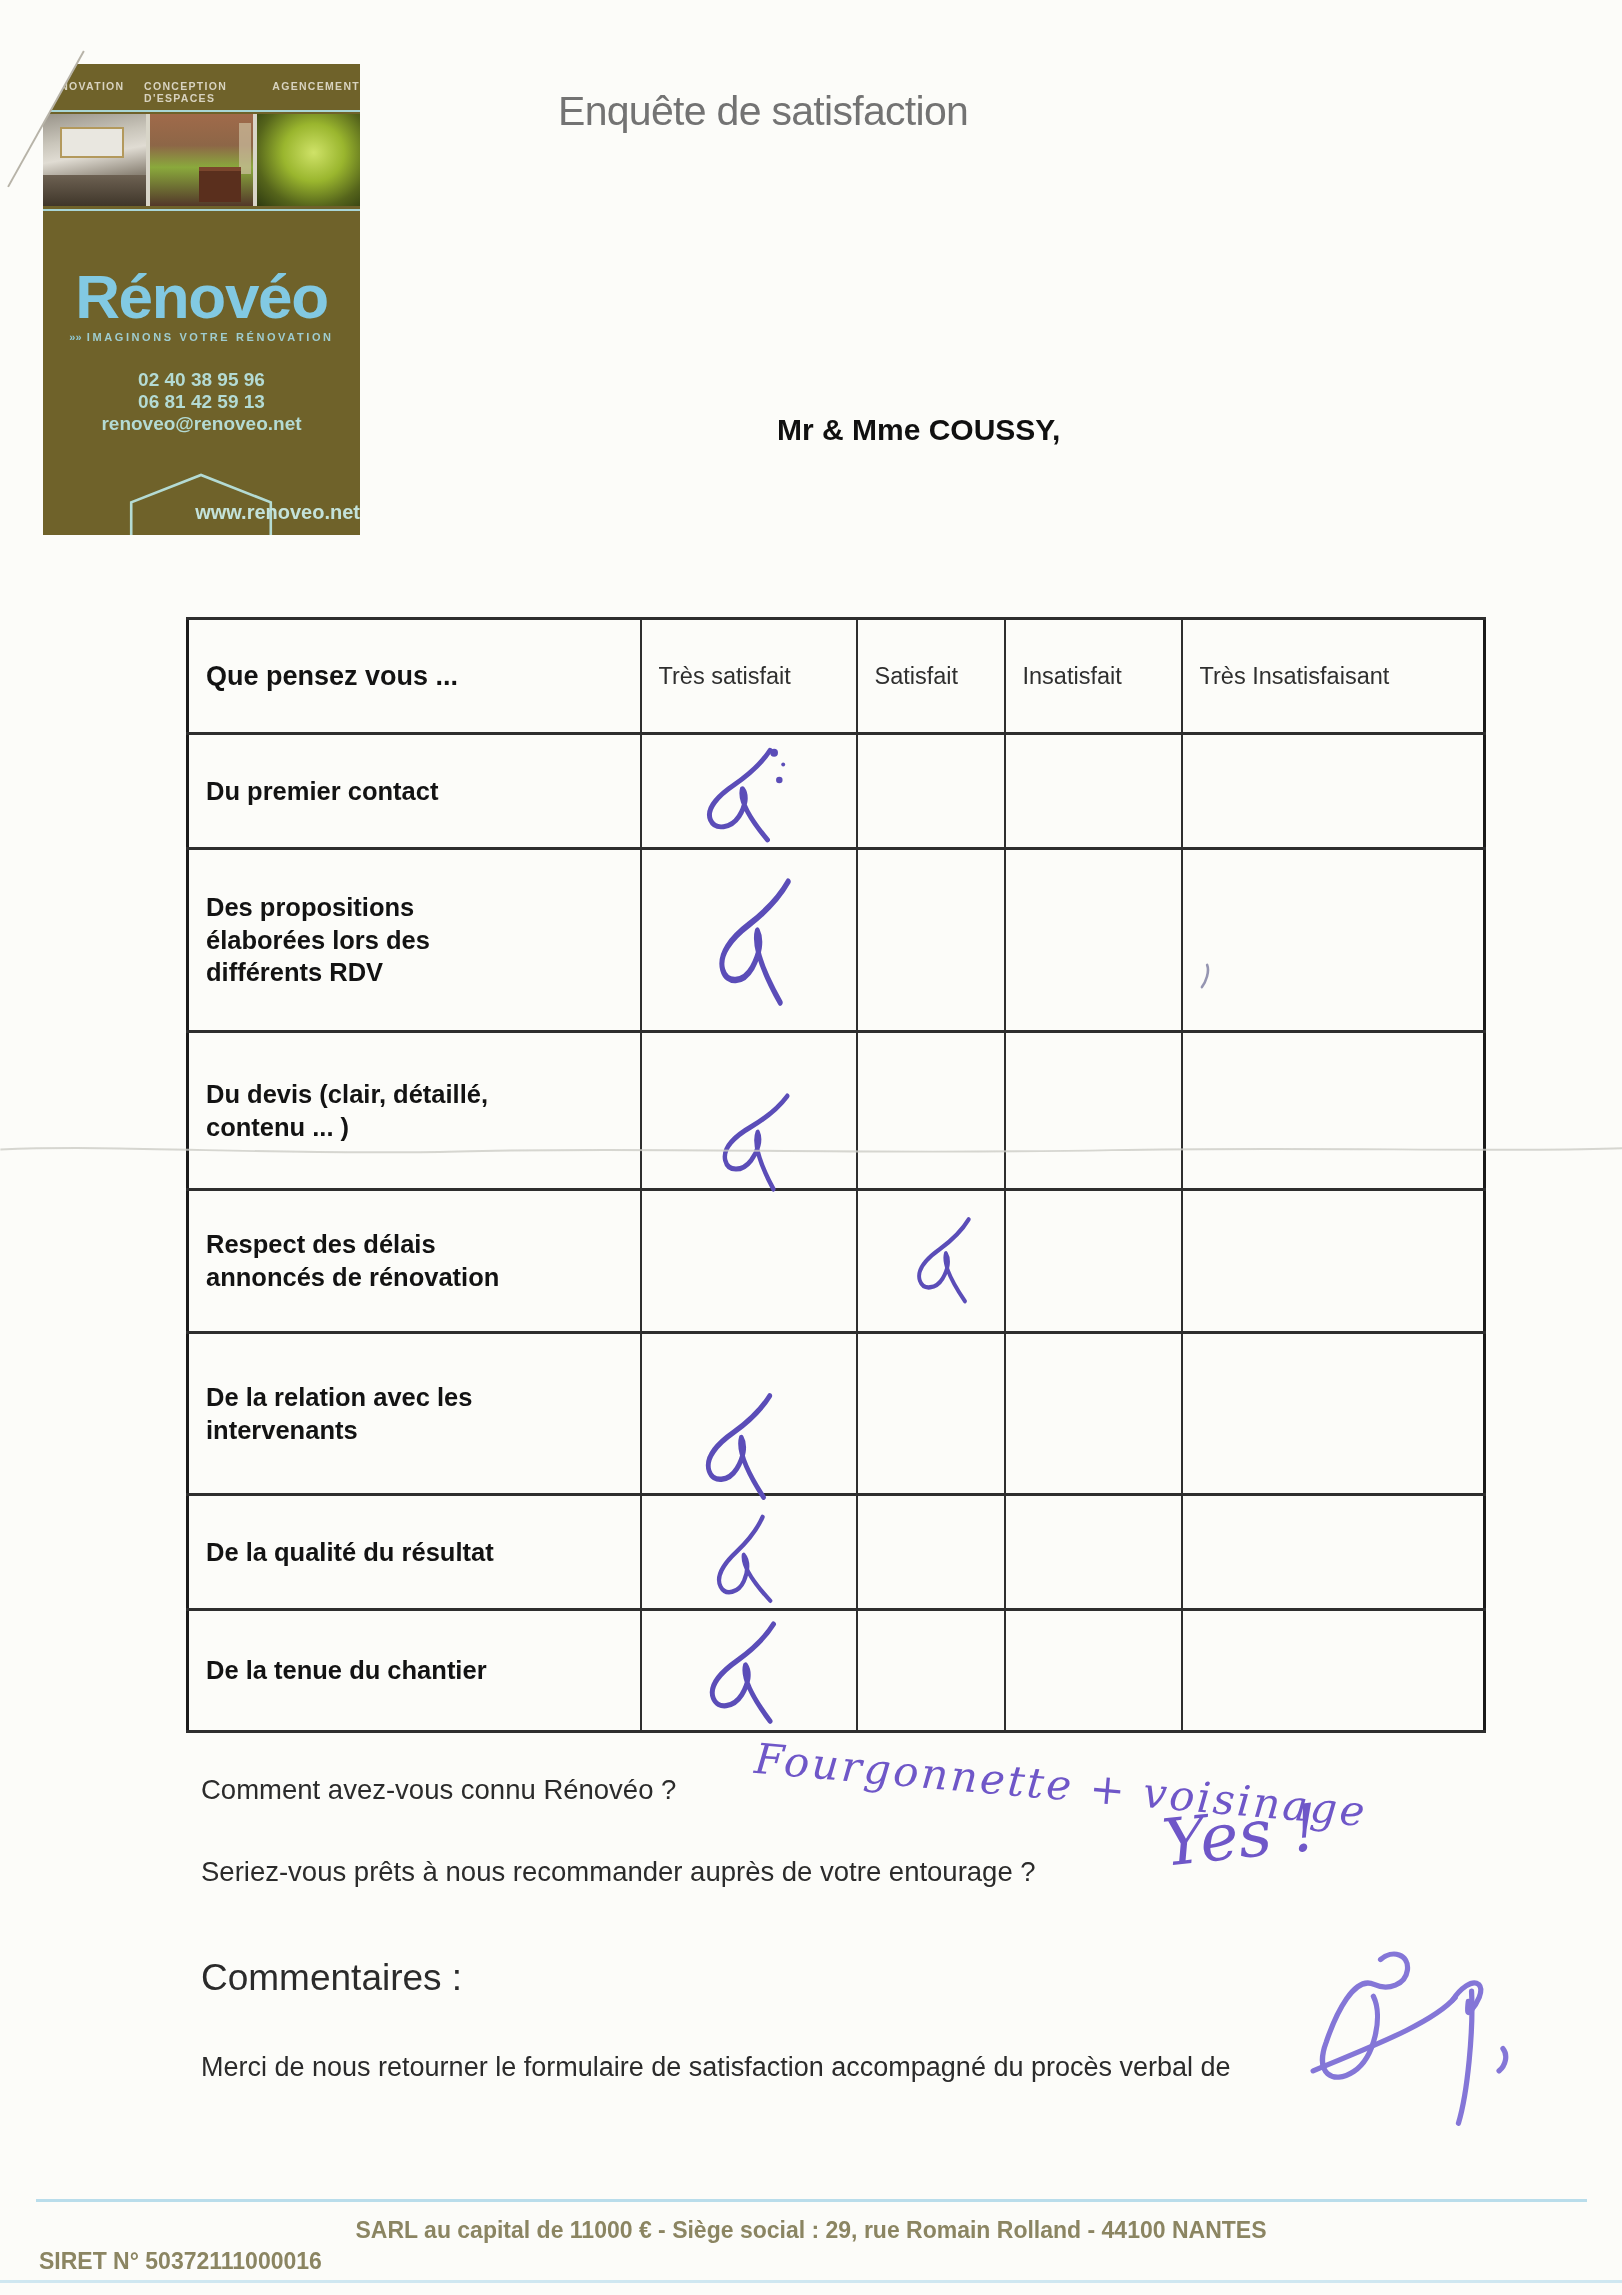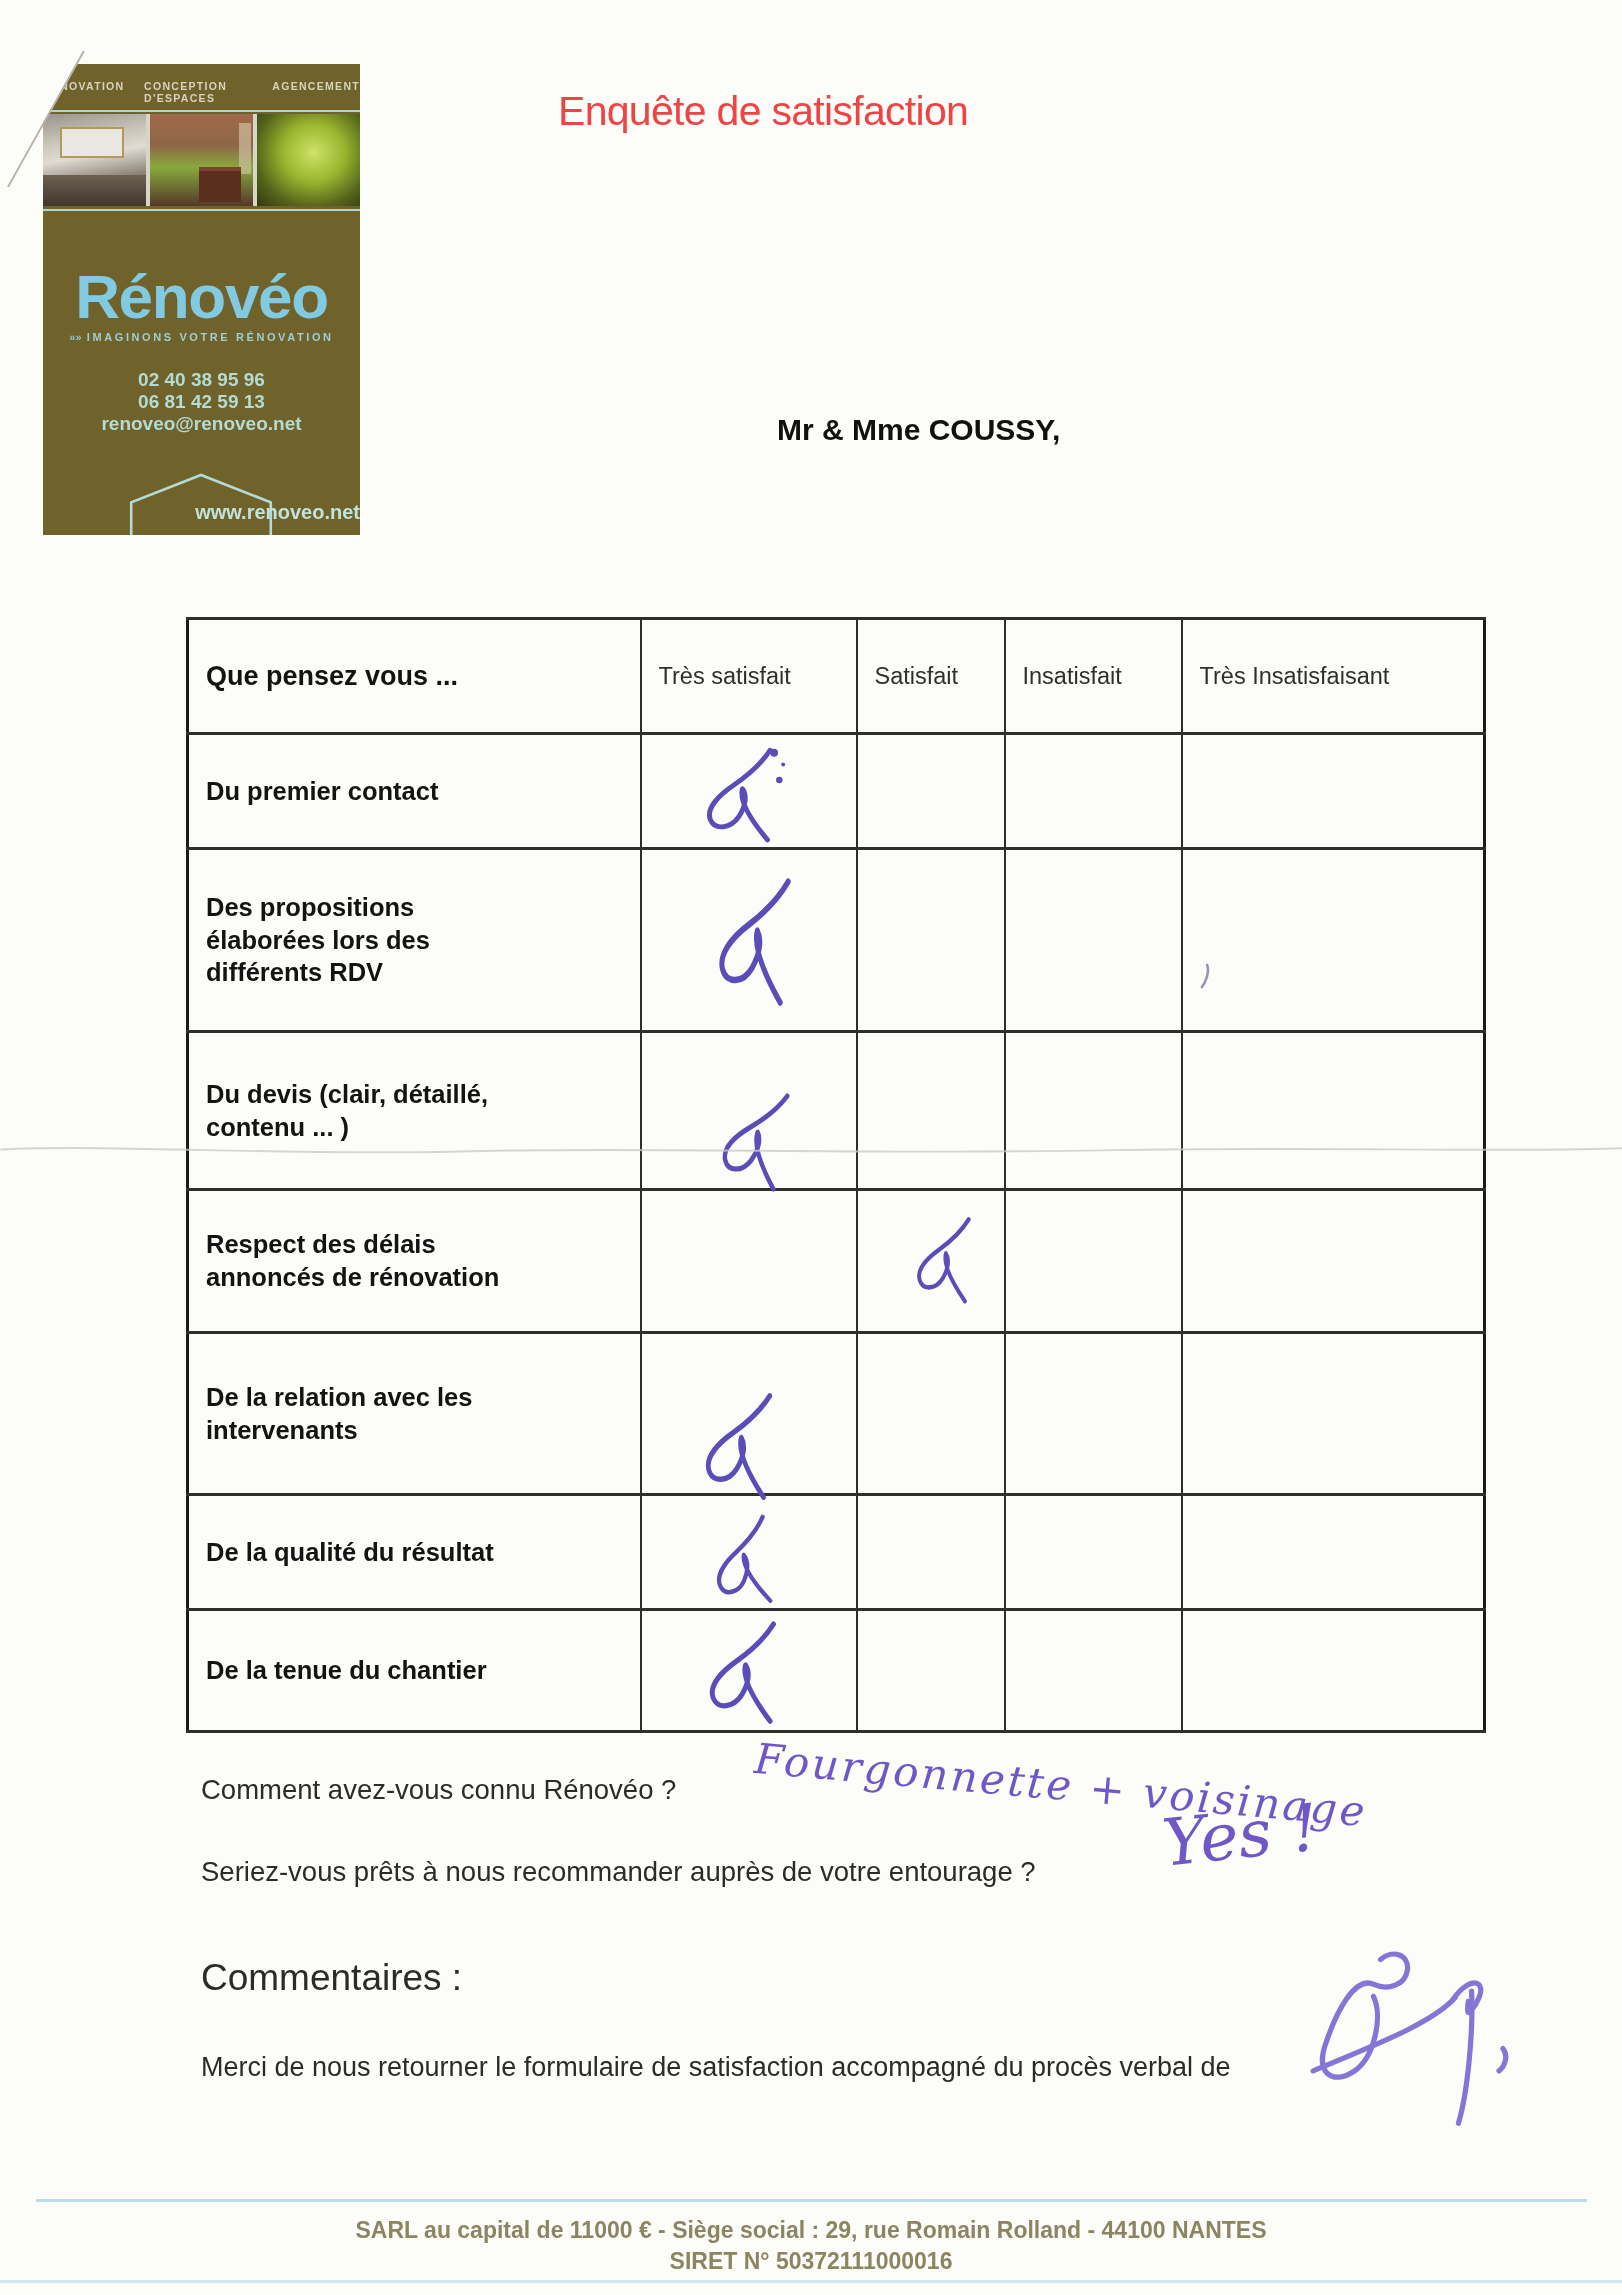--- a/index.html
+++ b/index.html
@@ -28,21 +28,21 @@
   .tagline .arr{color:#8fc9d6;letter-spacing:0;margin-right:5.2px;}
   .card-contact{position:absolute;left:0;top:305px;width:100%;text-align:center;font-weight:bold;
         font-size:19px;line-height:22px;color:#b4dbd4;}
   .house{position:absolute;left:83px;top:407px;}
   .website{position:absolute;left:0;top:437px;width:100%;text-align:right;font-size:20px;font-weight:bold;color:#c3e2da;}
 
   
   .fold{position:absolute;left:0;top:0;}
 
   
-  .title{position:absolute;left:558px;top:88px;font-size:41px;font-weight:400;color:#ef4444;letter-spacing:-0.7px;}
+  .title{position:absolute;left:558px;top:88px;font-size:41px;font-weight:400;color:#737373;letter-spacing:-0.7px;}
   .addressee{position:absolute;left:777px;top:413px;font-size:30px;font-weight:bold;color:#101010;}
   .light{font-weight:400;color:#2b2b2b;}
   .q1{position:absolute;left:201px;top:1774px;font-size:27.5px;}
   .q2{position:absolute;left:201px;top:1856px;font-size:27.5px;}
   .comments{position:absolute;left:201px;top:1957px;font-size:37px;}
   .closing1{position:absolute;left:201px;top:2052px;font-size:27px;}
   .closing2{position:absolute;left:201px;top:2091px;font-size:27px;}
 
   
   table.survey{position:absolute;left:186px;top:617px;width:1296px;border-collapse:collapse;table-layout:fixed;
@@ -64,21 +64,21 @@
   .speck{position:absolute;}
 
   
   .wrinkle{position:absolute;left:0;top:0;}
 
   
   .footer-rule{position:absolute;left:36px;top:2199px;width:1551px;height:3.3px;background:#b9ddeb;}
   .footer-rule2{position:absolute;left:0;top:2280px;width:1623px;height:2.6px;background:#cfe7f1;}
   .footer-t1{position:absolute;left:39px;top:2217px;width:1544px;text-align:center;
         font-size:23px;font-weight:bold;color:#8b8562;}
-  .footer-t2{position:absolute;left:39px;top:2248px;width:1544px;text-align:center;
+  .footer-t2{position:absolute;left:39px;top:2248px;width:1544px;
         font-size:23px;font-weight:bold;color:#8b8562;}
 </style>
 </head>
 <body>
 
 <svg width="0" height="0" style="position:absolute">
   <defs>
     <g id="alpha-check" fill="none" stroke="currentColor" stroke-width="7" stroke-linecap="round" stroke-linejoin="round">
       <path d="M114,22 C98,42 76,56 58,66 C32,80 14,97 19,113 C24,129 47,128 60,112 C71,98 75,83 69,73 C62,90 77,120 97,150"></path>
     </g>

